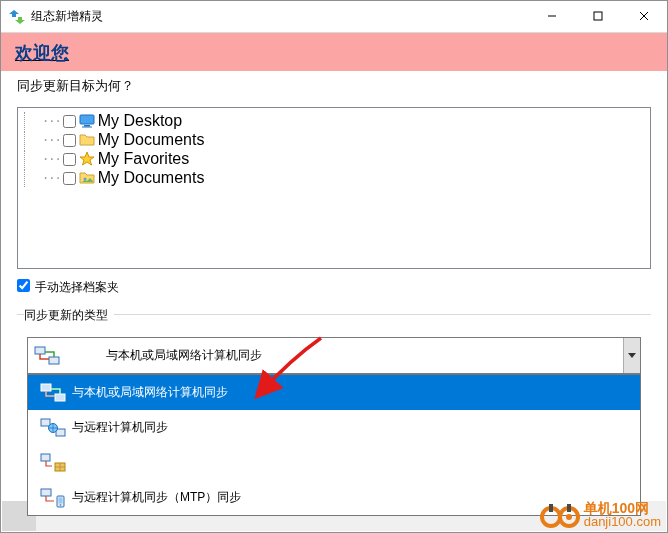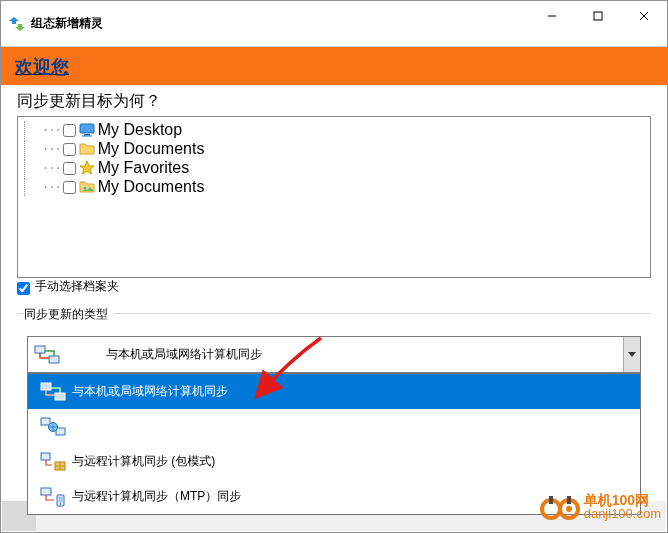--- a/index.html
+++ b/index.html
@@ -1,40 +1,40 @@
 <!DOCTYPE html>
 <html><head>
 <meta charset="utf-8">
 <style>
 * { box-sizing: border-box; margin: 0; padding: 0; font-family: "Microsoft YaHei", "Segoe UI", Tahoma, sans-serif; }
 body { width: 668px; height: 533px; background: #fff; font-size: 12px; color: #000; position: relative; overflow: hidden; border: 1px solid #8f8f8f; }
 
-.titlebar { height: 46px; display: flex; align-items: center; padding-left: 8px; background: #fff; border-bottom: 1px solid #d9d9d9; font-weight: bold; }
+.titlebar { height: 32px; display: flex; align-items: center; padding-left: 8px; background: #fff; border-bottom: 1px solid #d9d9d9; }
 .titlebar .icon { width: 16px; height: 16px; margin-right: 6px; }
 .titlebar .title { flex: 1; font-size: 12px; }
 .titlebar-btns { display: flex; height: 100%; }
 .titlebar-btn { width: 46px; height: 29px; display: flex; align-items: center; justify-content: center; }
 
-.header { background: #f97316; padding: 8px 14px 6px 14px; text-decoration: underline; }
+.header { background: #fca5a5; padding: 8px 14px 6px 14px; text-decoration: underline; }
 .header h1 { font-size: 18px; color: #0a3e8a; font-weight: bold; }
 
 .body { padding: 6px 16px 0 16px; }
 .intro { margin-bottom: 14px; font-size: 12px; }
 
-.q-label { font-size: 16px; margin-bottom: 4px; }
+.q-label { font-size: 13px; margin-bottom: 12px; }
 
 .tree-box { border: 1px solid #828790; background: #fff; height: 162px; padding: 4px 6px; overflow: auto; }
 .tree-item { display: flex; align-items: center; height: 18px; margin-bottom: 1px; padding-left: 18px; position: relative; }
 .tree-item::before { content:""; position:absolute; left:0; top:0; bottom:0; border-left:1px dotted #999; }
 .tree-item .dots { color:#999; font-family: monospace; letter-spacing: -1px; margin-right:2px; }
 .tree-item input[type=checkbox] { width: 13px; height: 13px; margin-right: 3px; }
 .tree-item .ticon { width: 16px; height: 16px; margin-right: 3px; }
 .tree-item .tlabel { font-size: 16px; }
 
-.manual-row { display: flex; align-items: flex-end; }
+.manual-row { margin-top: 10px; display: flex; align-items: flex-start; }
 .manual-row input { width: 13px; height: 13px; margin-right: 5px; }
 
 .sep { height: 18px; }
 
 .fieldset { position: relative; border: 1px solid #d9d9d9; margin: 0 16px; padding: 22px 10px 10px 10px; border-left: none; border-right: none; border-bottom: none; }
 .fieldset .legend { position: absolute; top: -8px; left: 7px; background: #fff; padding-right: 6px; font-size: 12px; }
 
 .combo { position: relative; height: 37px; border: 1px solid #7a7a7a; display: flex; align-items: center; background: #fff; gap: 40px; }
 .combo .cicon { width: 26px; height: 20px; margin: 0 6px; }
 .combo .ctext { flex: 1; font-size: 12px; }
@@ -44,21 +44,21 @@
 .dropdown { position: absolute; top: 36px; left: -1px; right: -1px; background: #fff; border: 1px solid #767676; z-index: 5; }
 .dd-item { height: 35px; display: flex; align-items: center; padding-left: 6px; }
 .dd-item .cicon { width: 26px; height: 20px; margin-right: 6px; }
 .dd-item .dtext { font-size: 12px; }
 .dd-item.sel { background: #0078d7; color: #fff; }
 
 
 .arrow { position: absolute; left: 240px; top: 333px; pointer-events: none; z-index: 20; }
 
 
-.watermark { position: absolute; right: 6px; bottom: 10px; display: flex; align-items: center; z-index: 30; }
+.watermark { position: absolute; right: 6px; bottom: 2px; display: flex; align-items: center; z-index: 30; }
 .watermark .wm-logo { width: 44px; height: 32px; }
 .watermark .wm-text { display: flex; flex-direction: column; margin-left: 2px; line-height: 1; }
 .watermark .wm-cn { font-size: 14px; font-weight: bold; color: #e87c15; }
 .watermark .wm-url { font-size: 13px; color: #e87c15; }
 
 
 .footer { position: absolute; left: 1px; right: 1px; bottom: 1px; height: 30px; background: #f0f0f0; z-index: 1; }
 .footer-corner { position:absolute; left:0; bottom:0; width:34px; height:30px; background:#d9d9d9; }
 
 
@@ -192,31 +192,31 @@
       </div>
       <div class="dd-item">
         <span class="cicon">
           <svg viewBox="0 0 26 20">
               <rect x="1" y="1" width="9" height="7" fill="#dfeaf5" stroke="#3570b8"></rect>
               <rect x="16" y="11" width="9" height="7" fill="#dfeaf5" stroke="#3570b8"></rect>
               <circle cx="13" cy="10" r="4.5" fill="#7fc8f8" stroke="#1d6fbf"></circle>
               <path d="M9 10 h8 M13 6 v8" stroke="#1d6fbf" stroke-width="0.7"></path>
             </svg>
         </span>
+        <span class="dtext">与远程计算机同步</span>
       </div>
       <div class="dd-item">
         <span class="cicon">
           <svg viewBox="0 0 26 20">
               <rect x="1" y="1" width="9" height="7" fill="#dfeaf5" stroke="#3570b8"></rect>
               <rect x="15" y="10" width="10" height="8" fill="#e9c46a" stroke="#b8860b"></rect>
               <path d="M15 14 h10 M20 10 v8" stroke="#b8860b" stroke-width="0.7"></path>
               <path d="M6 8 v5 h6" fill="none" stroke="#d1432b" stroke-width="1.2"></path>
             </svg>
         </span>
-        <span class="dtext">与远程计算机同步 (包模式)</span>
       </div>
       <div class="dd-item">
         <span class="cicon">
           <svg viewBox="0 0 26 20">
               <rect x="1" y="1" width="10" height="7" fill="#dfeaf5" stroke="#3570b8"></rect>
               <rect x="17" y="8" width="7" height="11" rx="1" fill="#dfeaf5" stroke="#3570b8"></rect>
               <rect x="18.5" y="9.5" width="4" height="6" fill="#9cc9ef"></rect>
               <circle cx="20.5" cy="17" r="0.8" fill="#3570b8"></circle>
               <path d="M6 8 v5 h8" fill="none" stroke="#d1432b" stroke-width="1.2"></path>
             </svg>

